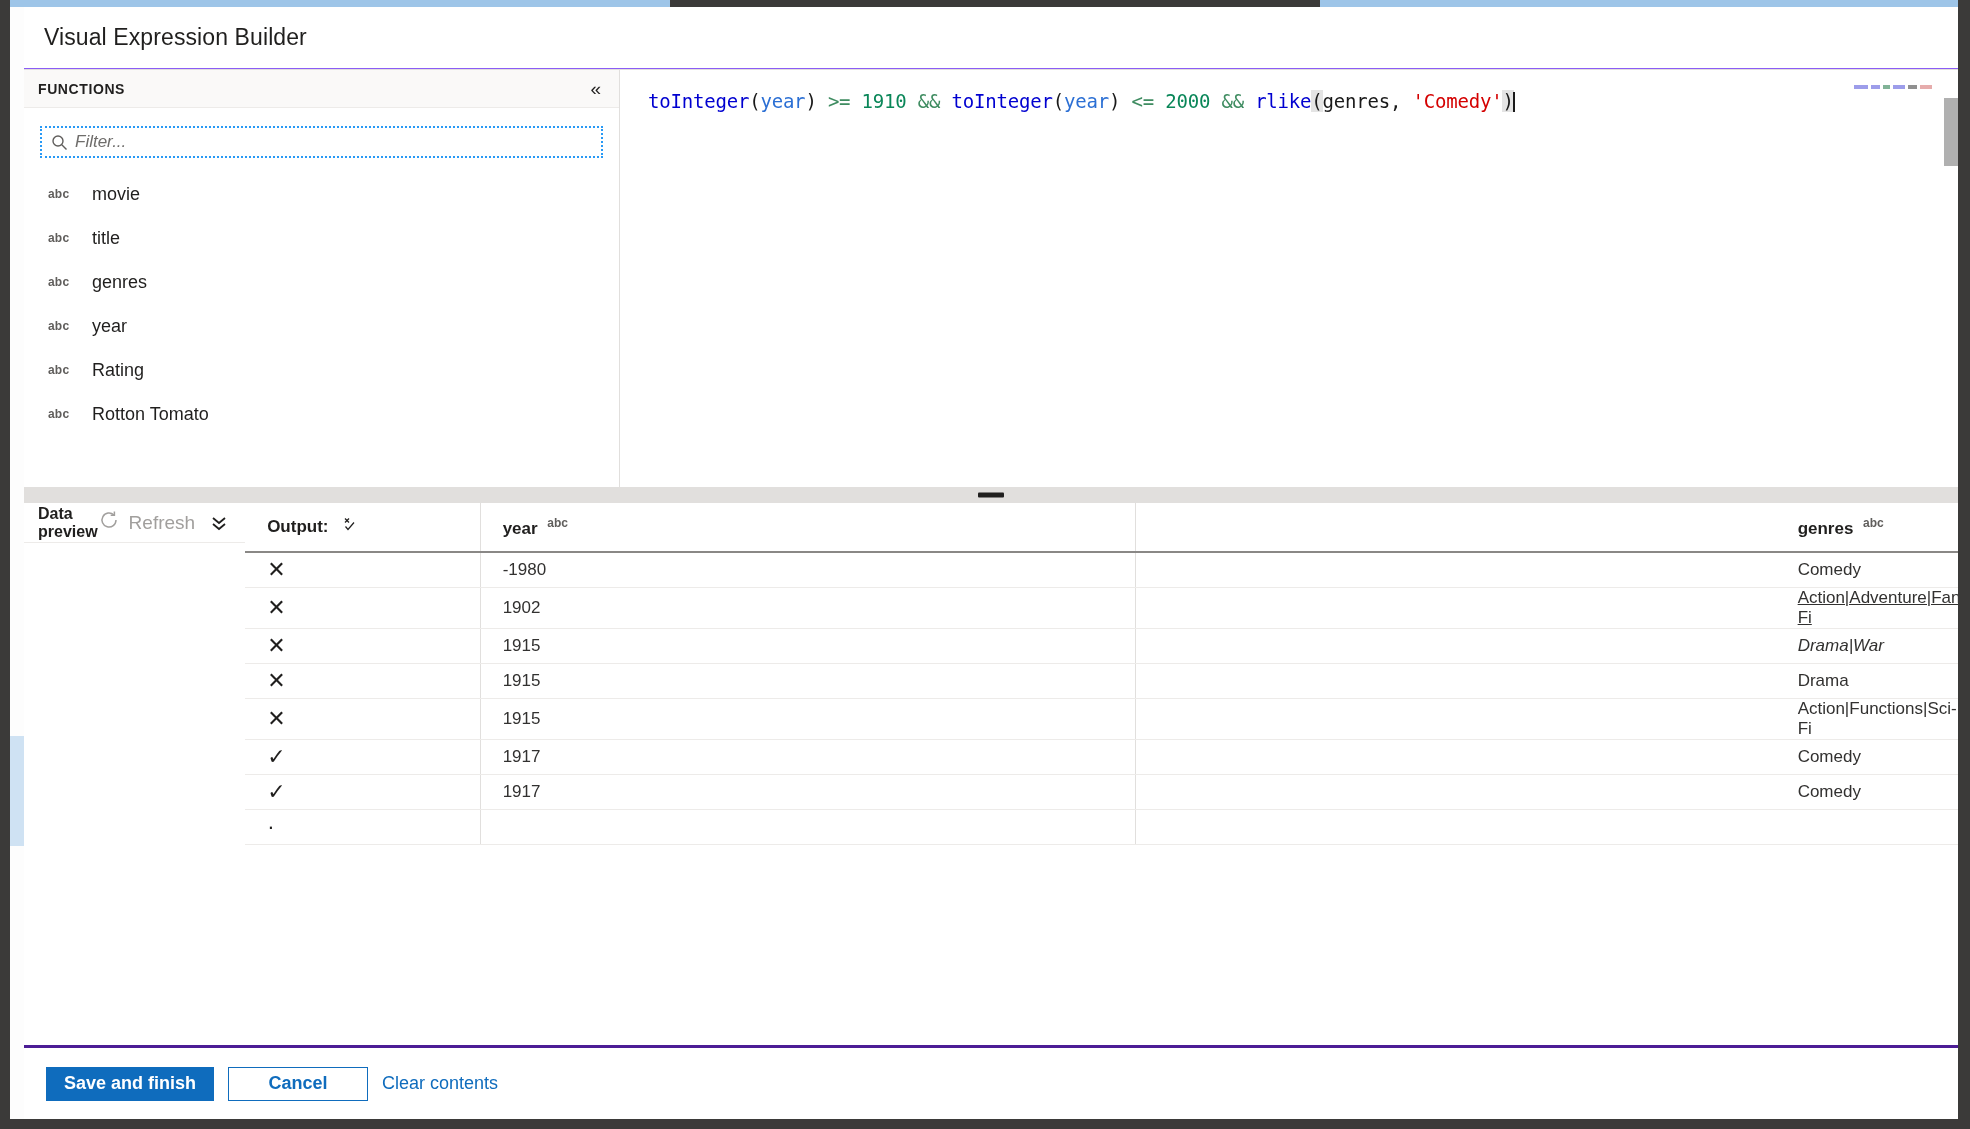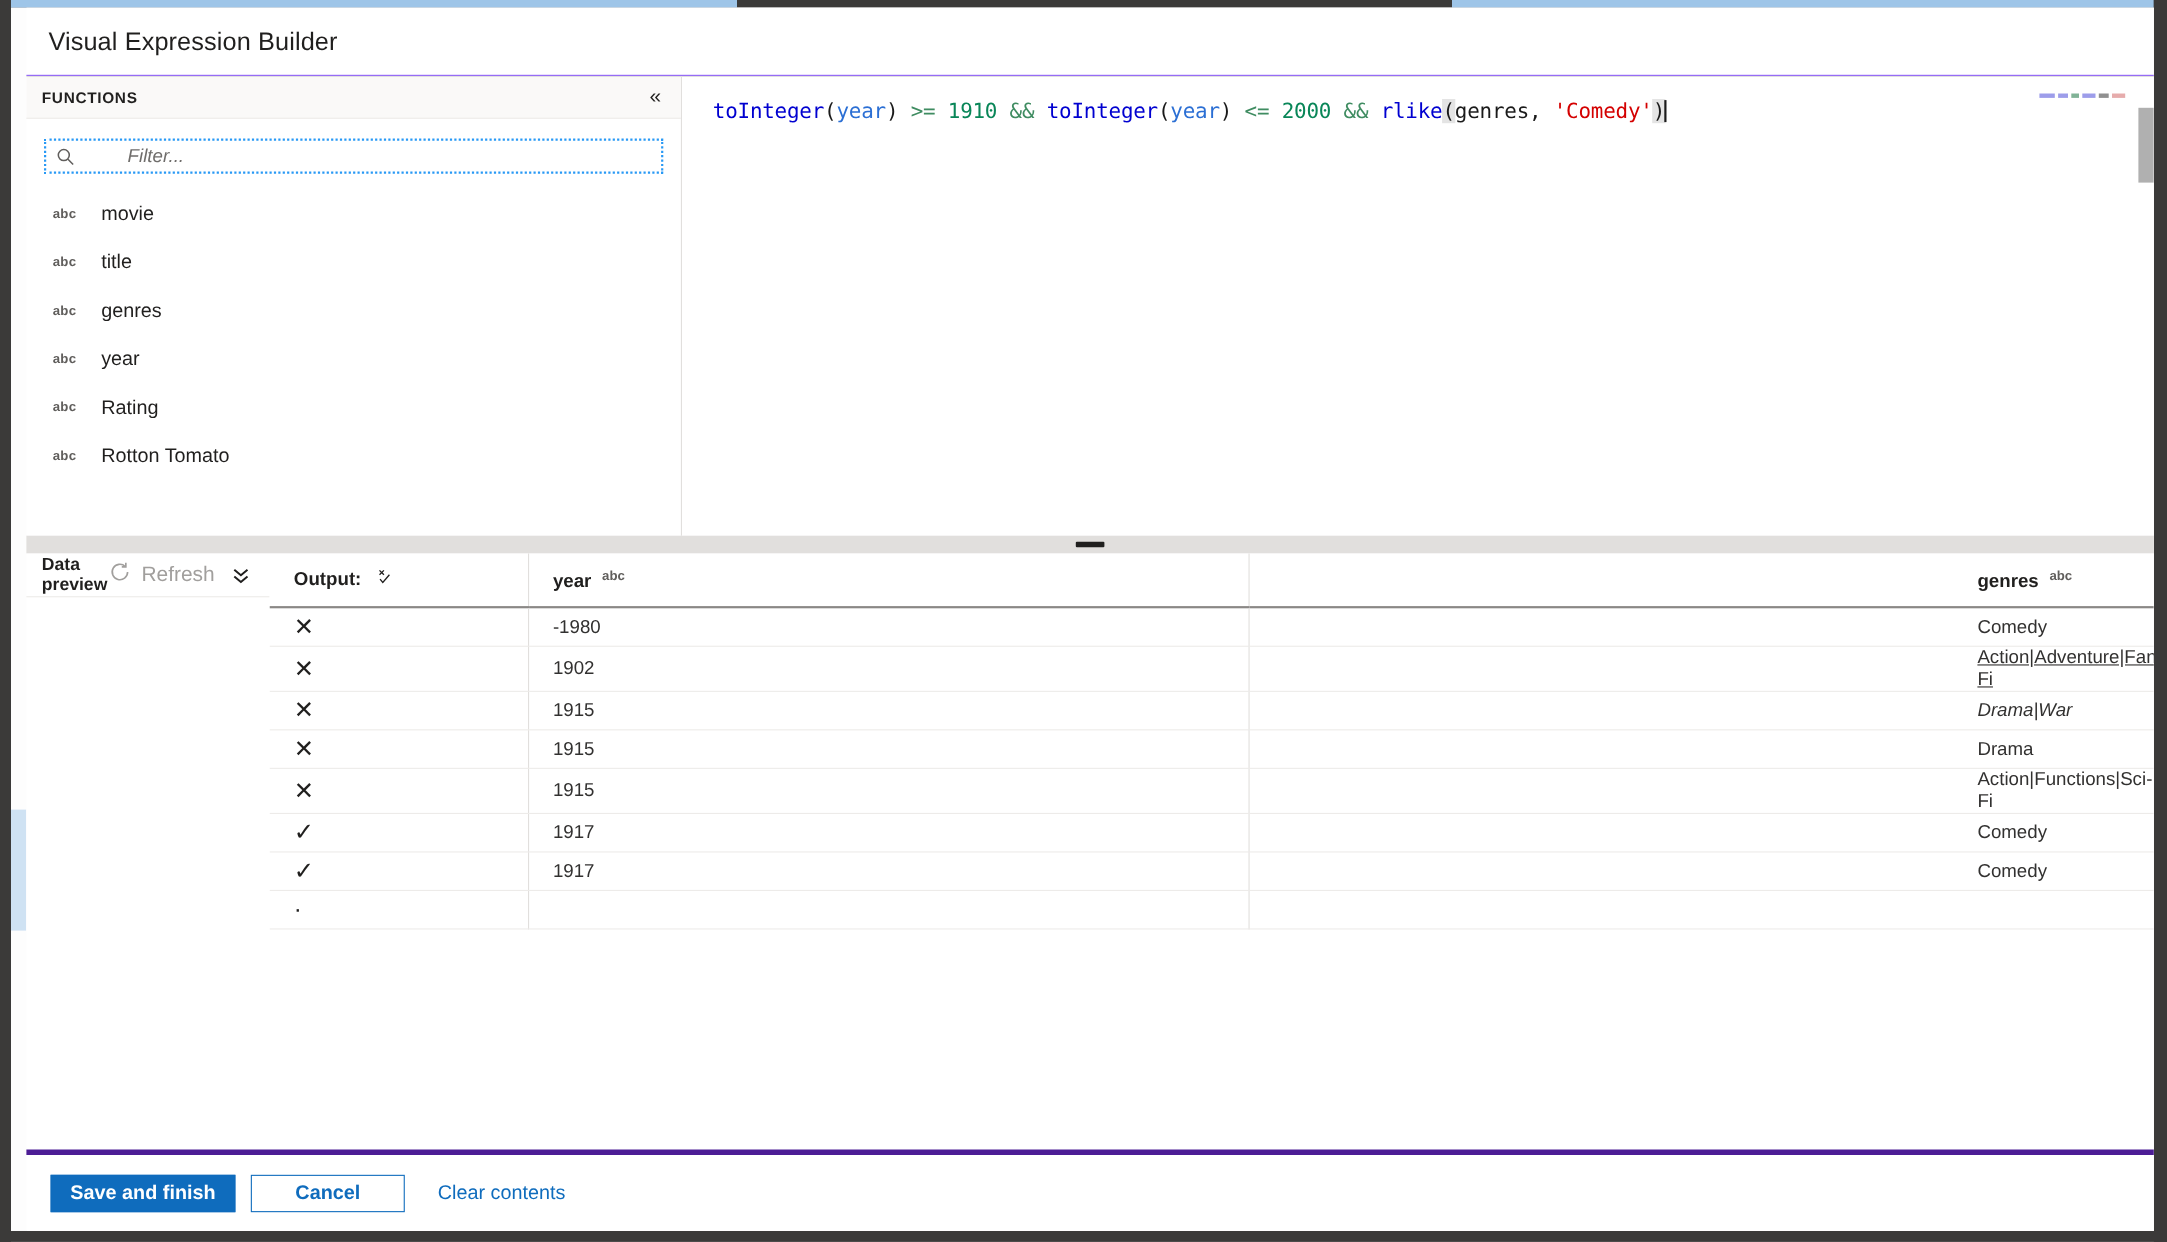--- a/index.html
+++ b/index.html
@@ -99,21 +99,20 @@
     padding: 2px 4px;
   }
 
   .filter-wrap { padding: 18px 16px 0 16px; }
   .filter-box {
     position: relative;
     height: 32px;
     border: 2px dotted #2899f5;
     display:flex; align-items:center;
     background:#ffffff;
-    gap:41px;
   }
   .filter-box .srch { margin: 0 7px 0 9px; color:#605e5c; display:flex; }
   .filter-input {
     border:none; outline:none; flex:1;
     font-size: 17px; font-style: italic;
     color:#605e5c;
     font-family:"Liberation Sans", sans-serif;
     background:transparent;
     padding:0;
   }
@@ -223,42 +222,42 @@
   .col-year   { width: 655px; }
   .sup { font-size: 12px; font-weight:700; color:#605e5c; vertical-align: super; margin-left:5px; }
   .mark { display:inline-block; color:#201f1e; }
   .cut-row td { height: 18px; border-bottom:none; color:#323130; overflow:hidden; }
 
   
   .footer {
     flex: 0 0 74px; height:74px;
     display:flex; align-items:center;
     padding-left: 22px; gap: 14px;
-    border-top:5px solid #4c1d95;
+    border-top:3px solid #4c1d95;
     background:#ffffff;
   }
   .btn-primary {
     background:#0f6cbd; color:#ffffff;
     font-size:18px; font-weight:700;
     border:1px solid #0f6cbd;
     height: 34px; min-width: 168px;
     display:flex; align-items:center; justify-content:center;
     cursor:pointer; padding: 0 14px;
   }
   .btn-secondary {
     background:#ffffff; color:#0f6cbd;
     font-size:18px; font-weight:700;
     border:1px solid #0f6cbd;
     height: 34px; min-width: 140px;
     display:flex; align-items:center; justify-content:center;
     cursor:pointer; padding: 0 14px;
   }
   .link-btn {
     color:#0f6cbd; font-size:18px; cursor:pointer;
-    margin-left: 16px;
+    margin-left: 0;
   }
 </style>
 </head>
 <body>
 
 <div id="root">
 
   <div class="edge-top"></div>
   <div class="accentbar"></div>
   <div class="accentbar2"></div>

